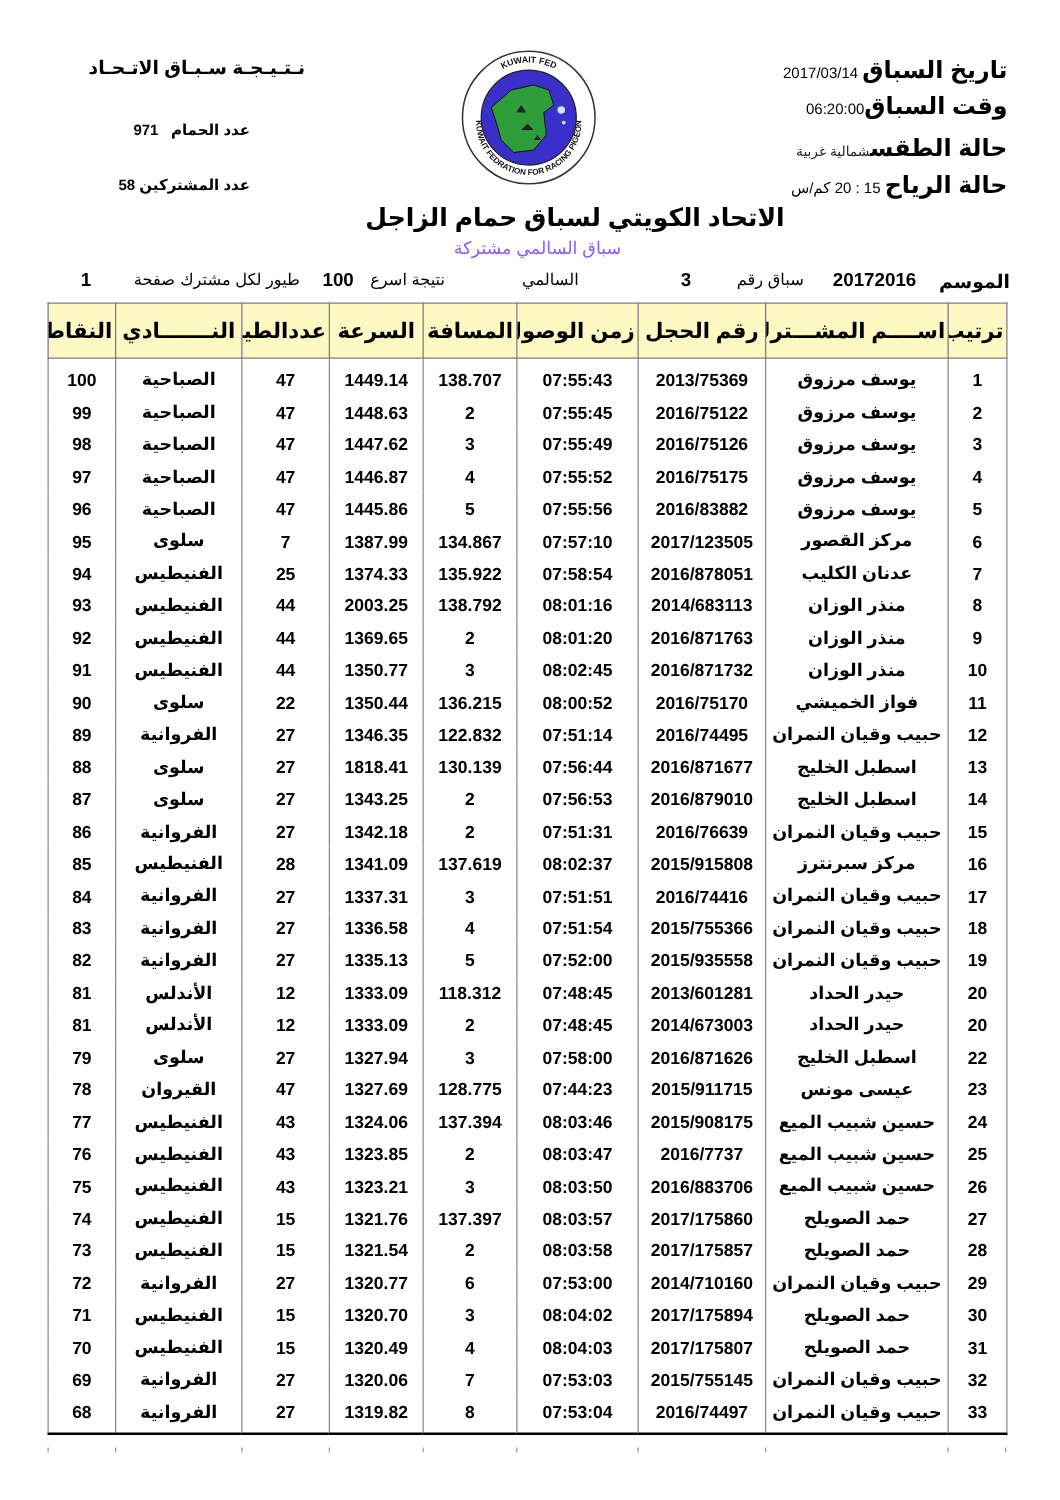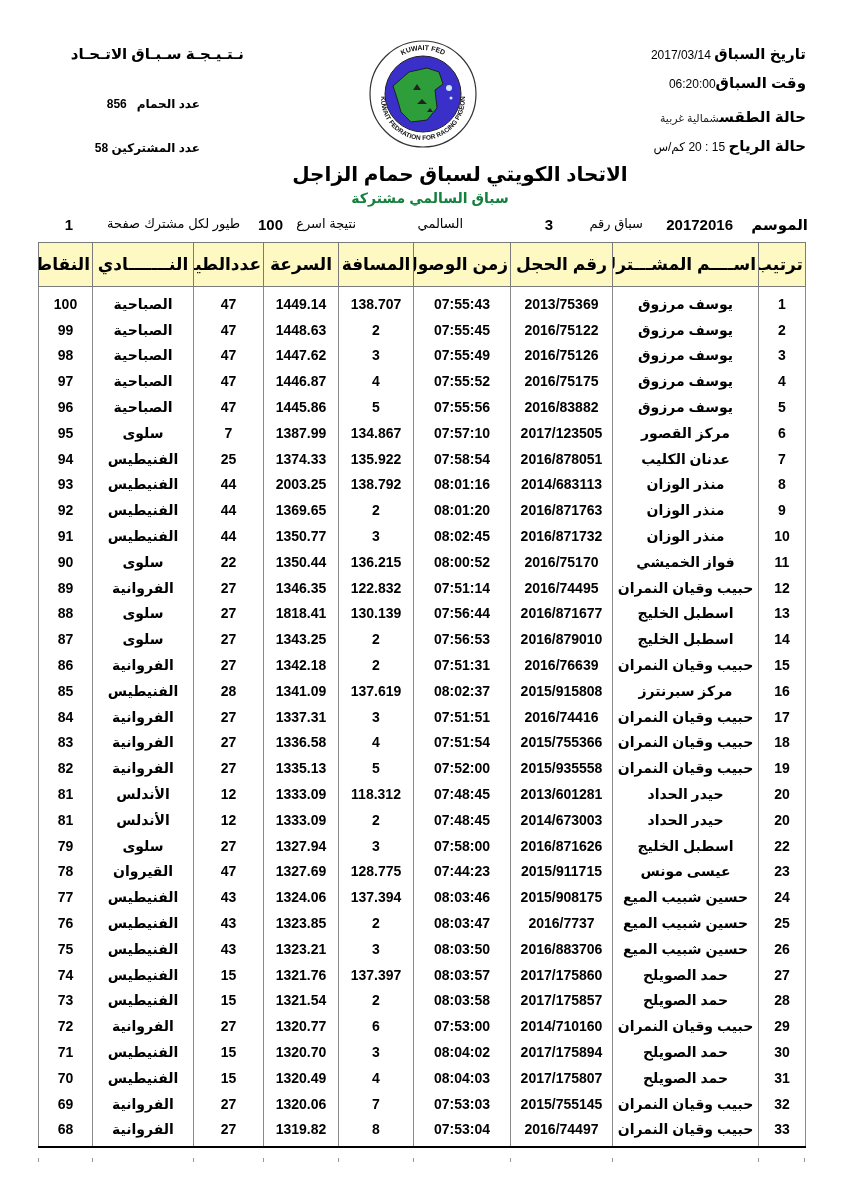--- a/index.html
+++ b/index.html
@@ -6,28 +6,28 @@
   body { width: 848px; height: 1200px; position: relative; overflow: hidden;
          font-family: "Liberation Sans", "DejaVu Sans", sans-serif; color: #000; }
   .abs { position: absolute; }
 
   
   .left-title { left: 20px; top: 45px; width: 180px; text-align: right; font-size: 15px; font-weight: bold; direction: rtl; margin-left: 44px; }
   .left-line { left: 20px; width: 180px; text-align: right; font-size: 12px; font-weight: bold; direction: rtl; }
 
   
   .right-line { right: 42px; width: 260px; text-align: right; font-size: 12px; direction: rtl; }
-  .right-line .lbl { font-weight: bold; font-size: 15px; }
+  .right-line .lbl { font-weight: bold; font-size: 19px; }
   .right-line .small { font-size: 11px; color: #222; }
 
   
   .logo { left: 357px; top: 38px; width: 132px; height: 112px; }
 
   .main-title { left: 200px; top: 162px; width: 520px; text-align: center; font-size: 20px; font-weight: bold; direction: rtl; }
-  .sub-title { left: 200px; top: 190px; width: 460px; text-align: center; font-size: 14px; font-weight: bold; color: #15803d; direction: rtl; }
+  .sub-title { left: 200px; top: 190px; width: 460px; text-align: center; font-size: 14px; font-weight: normal; color: #8b5cf6; direction: rtl; }
 
   .info-row { left: 38px; top: 216px; width: 770px; height: 22px; direction: rtl; font-size: 13px; }
   .info-row span { position: absolute; white-space: nowrap; }
   .info-row .big { font-size: 15px; font-weight: bold; }
 
   
   table.results { position: absolute; left: 38px; top: 242px; width: 767px; border-collapse: collapse; direction: rtl; table-layout: fixed; }
   table.results th { background: #fef9c3; height: 43px; font-size: 17px; font-weight: bold; border: 1px solid #7a7a7a; padding: 0 2px; white-space: nowrap; overflow: hidden; vertical-align: middle; }
   table.results td { height: 25.8px; font-size: 14px; font-weight: bold; text-align: center; border-left: 1px solid #8a8a8a; border-right: 1px solid #8a8a8a; padding: 0 2px; white-space: nowrap; overflow: hidden; }
   table.results tbody tr:first-child td { padding-top: 4px; }
@@ -40,21 +40,21 @@
 
   .footer-ticks { left: 38px; top: 1158px; width: 767px; height: 6px; }
   .footer-ticks i { position: absolute; top: 0; width: 1px; height: 4px; background: #999; }
 </style>
 </head>
 <body>
 
 <div class="abs left-title">نـتـيـجـة سـبـاق الاتـحـاد</div>
 <div class="abs left-line" style="top:97px;">
   <span>عدد الحمام</span>
-  &nbsp;&nbsp;<span>856</span>
+  &nbsp;&nbsp;<span>971</span>
 </div>
 <div class="abs left-line" style="top:141px;">
   <span>عدد المشتركين</span>
   <span>58</span>
 </div>
 
 <div class="abs logo">
   <svg width="132" height="112" viewBox="0 0 132 112">
     <circle cx="66" cy="56" r="53" fill="#ffffff" stroke="#333" stroke-width="1.2"></circle>
     <circle cx="66" cy="56" r="38" fill="#3b2fc9" stroke="#222" stroke-width="1"></circle>

